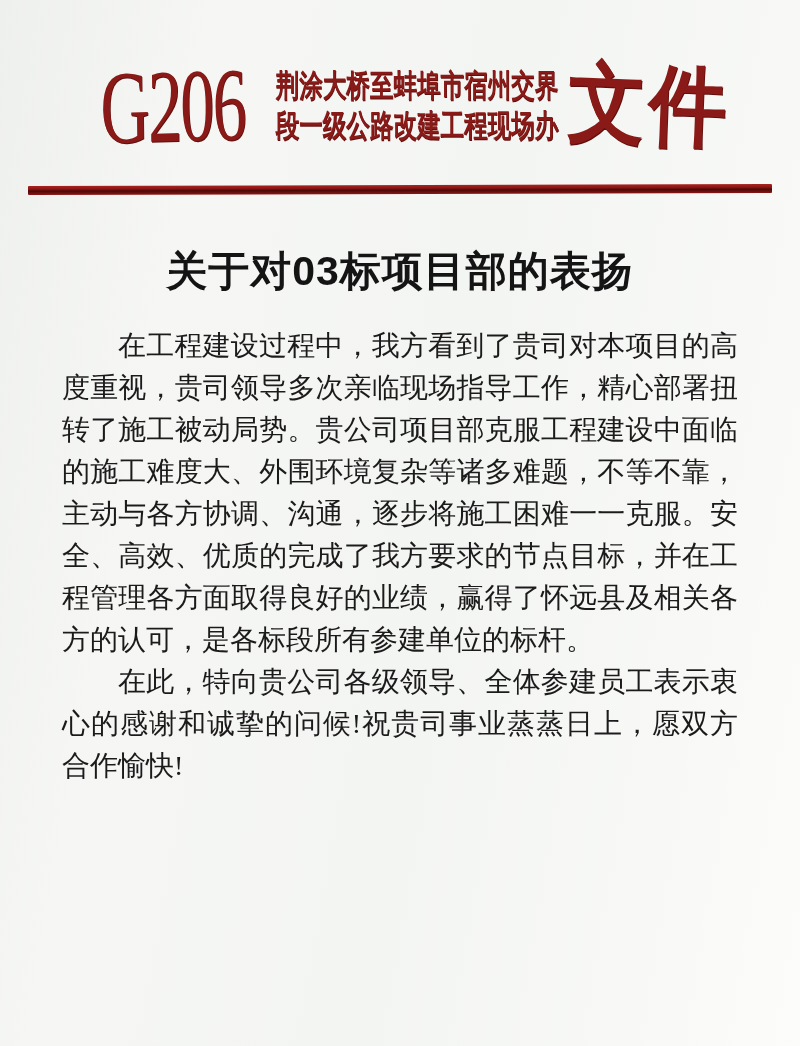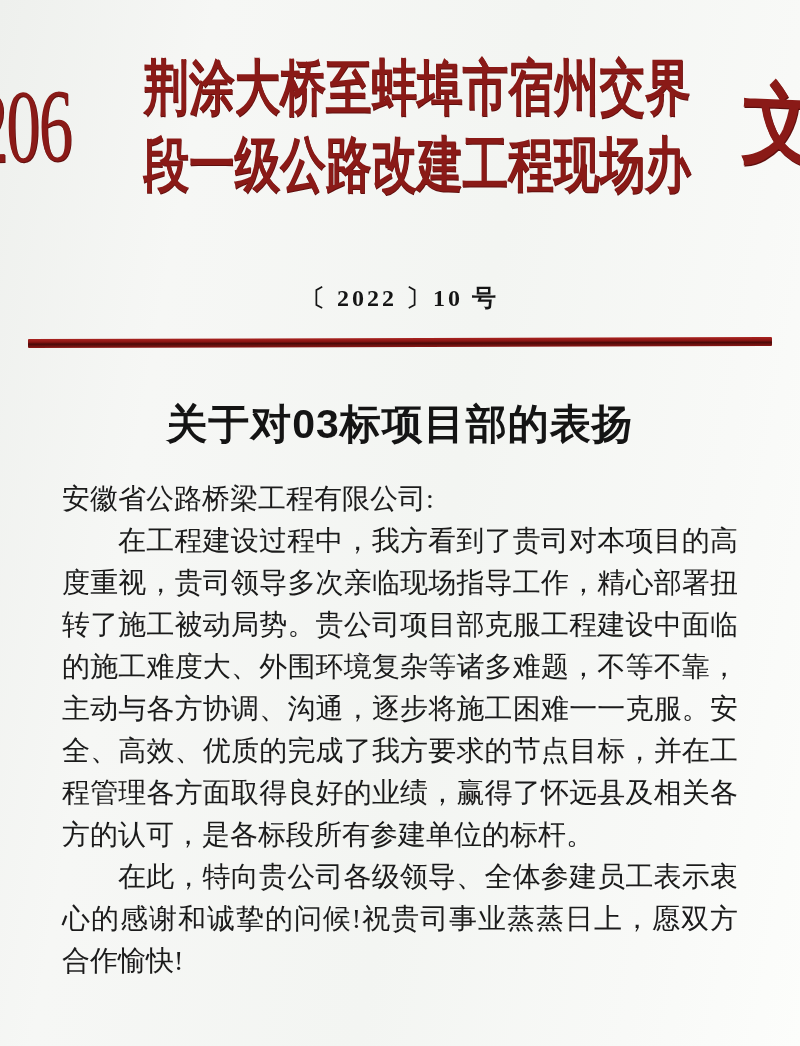--- a/index.html
+++ b/index.html
@@ -35,25 +35,25 @@
     font-size: 104px;
     font-weight: 500;
     line-height: 0.9;
     letter-spacing: -3px;
     transform: scaleX(0.66) rotate(-1deg);
     transform-origin: center;
     margin-right: -22px;
     text-shadow: 1px 1px 0 #5e0f0e;
   }
   .org-name {
-    font-size: 60px;
+    font-size: 31px;
     font-weight: 700;
     line-height: 1.28;
     white-space: nowrap;
-    margin: 0 -30px;
+    margin: 16px -30px;
   }
   .org-name .line {
     transform: scaleX(0.76);
     transform-origin: center;
     text-shadow: 0.5px 0.5px 0 #5e0f0e;
   }
   .doc-type {
     font-size: 88px;
     font-weight: 700;
     line-height: 1;
@@ -115,25 +115,23 @@
 
   <div class="letterhead">
     <div class="road-code">G206</div>
     <div class="org-name">
       <div class="line">荆涂大桥至蚌埠市宿州交界</div>
       <div class="line">段一级公路改建工程现场办</div>
     </div>
     <div class="doc-type">文件</div>
   </div>
 
-  <div class="doc-number">〔 2022 〕10 号</div>
 
   <div class="red-divider"></div>
 
   <h1 class="doc-title">关于对03标项目部的表扬</h1>
 
   <div class="doc-body">
-    <p class="salutation">安徽省公路桥梁工程有限公司:</p>
     <p class="para">在工程建设过程中，我方看到了贵司对本项目的高度重视，贵司领导多次亲临现场指导工作，精心部署扭转了施工被动局势。贵公司项目部克服工程建设中面临的施工难度大、外围环境复杂等诸多难题，不等不靠，主动与各方协调、沟通，逐步将施工困难一一克服。安全、高效、优质的完成了我方要求的节点目标，并在工程管理各方面取得良好的业绩，赢得了怀远县及相关各方的认可，是各标段所有参建单位的标杆。</p>
     <p class="para">在此，特向贵公司各级领导、全体参建员工表示衷心的感谢和诚挚的问候!祝贵司事业蒸蒸日上，愿双方合作愉快!</p>
   </div>
 
 </div>
 
 </body></html>

